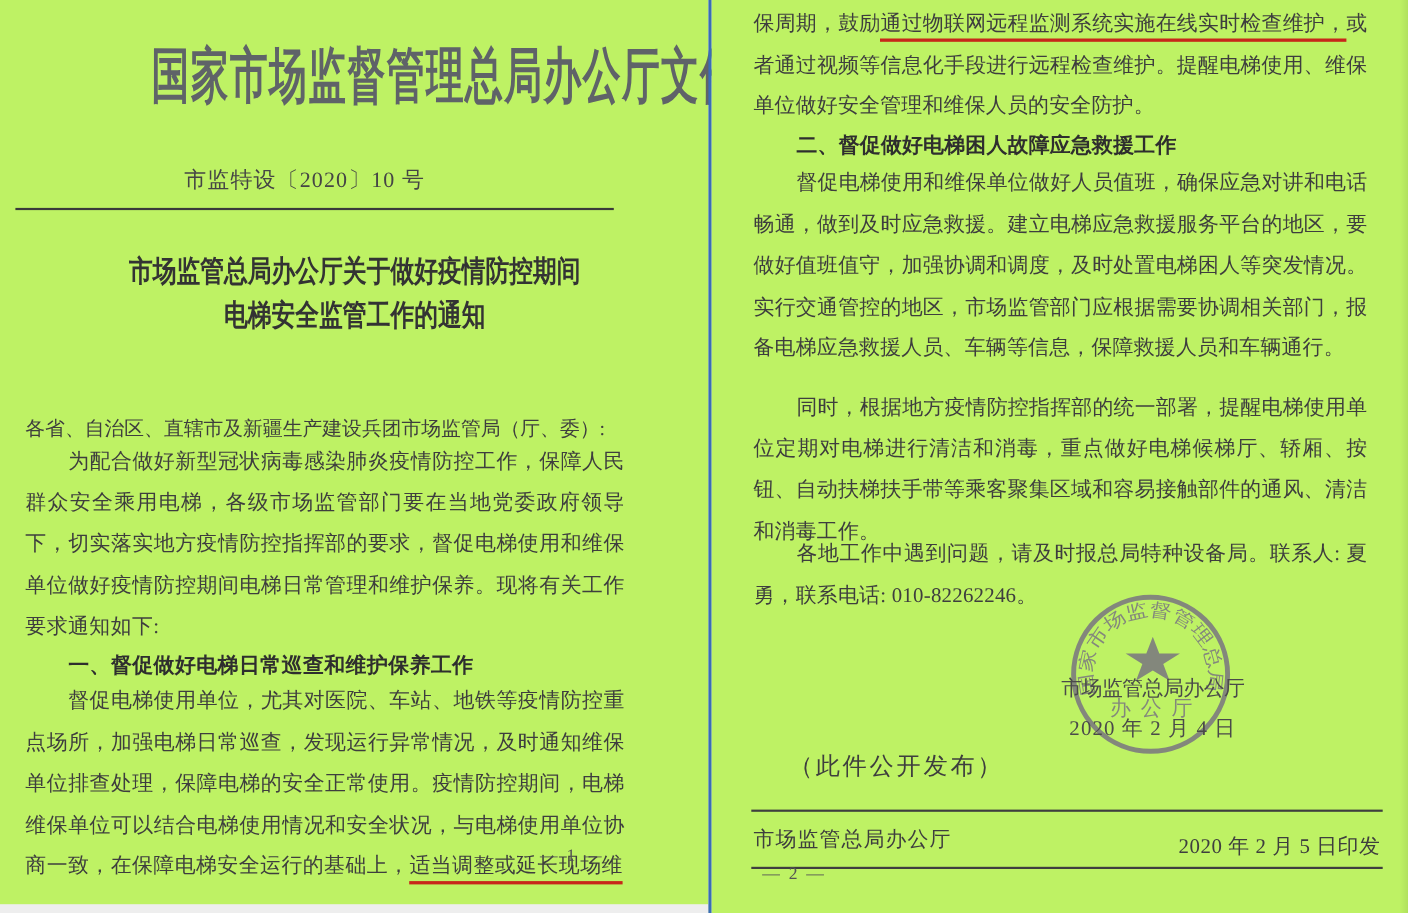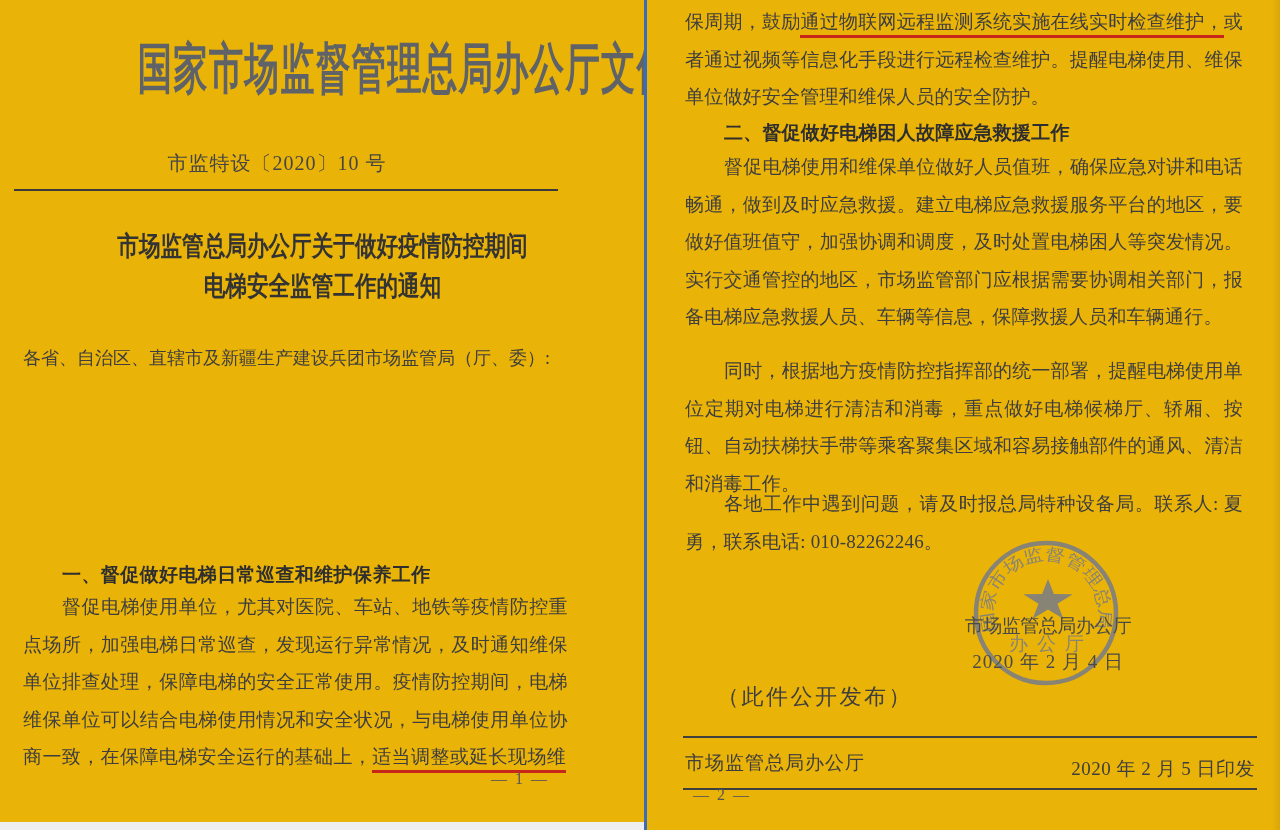--- a/index.html
+++ b/index.html
@@ -1,21 +1,21 @@
 <!DOCTYPE html>
 <html><head>
 <meta charset="utf-8">
 <style>
   html,body { margin:0; padding:0; background:#ffffff; }
   .screen {
     position:relative; width:1280px; height:830px; overflow:hidden;
     background:#ffffff; font-family:"Liberation Serif","DejaVu Serif",serif;
     color:#3e3e3e;
   }
-  .page { position:absolute; top:0; height:830px; background:#eab308; }
+  .page { position:absolute; top:0; height:830px; background:#bef264; }
   .page-1 { left:0; width:644px; }
   .page-2 { left:647px; width:633px; }
   .divider { position:absolute; left:644px; top:0; width:3px; height:830px; background:#3a6db5; }
   .p1-bottom-edge { position:absolute; left:0; bottom:0; width:100%; height:8px; background:#eeeeee; }
   .p2-right-edge { position:absolute; right:0; top:0; width:8px; height:100%;
     background:linear-gradient(to right, rgba(0,0,0,0), rgba(0,0,0,0.07)); }
 
   .abs { position:absolute; }
 
   
@@ -23,21 +23,21 @@
   .letterhead-inner { display:inline-block; font-size:52px; font-weight:bold; color:#5f6368;
     letter-spacing:2px; transform:scale(0.66,1.05); transform-origin:center; }
   .doc-number { top:150px; left:-45px; width:644px; text-align:center; font-size:20px;
     letter-spacing:1px; color:#454545; }
   .header-rule { top:189px; left:14px; width:544px; height:2px; background:#3a3a3a; }
   .doc-title { top:226px; left:0; width:644px; text-align:center; font-weight:bold;
     font-size:27px; line-height:40px; color:#333333; }
   .doc-title-inner { display:inline-block; transform:scaleX(0.8); transform-origin:center; }
 
   .body-text { font-size:19px; line-height:37.6px; text-align:justify; color:#3e3e3e; }
-  .p1-col { left:23px; width:545px; letter-spacing:0.4px; }
+  .p1-col { left:23px; width:545px; letter-spacing:0.4px;margin-top:31px; }
   .p2-col { left:38px; width:558px; letter-spacing:0.2px; }
   .indent { text-indent:39px; }
   .para-heading { font-weight:bold; color:#2e2e2e; }
   .redline { border-bottom:3px solid #c7271a; padding-bottom:3px; }
 
   .recipient { top:340px; font-size:18px; letter-spacing:0; white-space:nowrap; text-align:left; }
   .p1-para-intro { top:370px; }
   .p1-heading { top:556px; }
   .p1-para-1 { top:588px; }
   .page-num-1 { top:770px; right:95px; font-size:16px; letter-spacing:2px; color:#555555; }
@@ -76,20 +76,21 @@
     </div>
     <div class="abs doc-number">市监特设〔2020〕10 号</div>
     <div class="abs header-rule"></div>
     <div class="abs doc-title">
       <span class="doc-title-inner">
         <span>市场监管总局办公厅关于做好疫情防控期间</span><br>
         <span>电梯安全监管工作的通知</span>
       </span>
     </div>
     <div class="abs body-text p1-col recipient">各省、自治区、直辖市及新疆生产建设兵团市场监管局（厅、委）:</div>
+    <div class="abs body-text p1-col indent p1-para-intro">为配合做好新型冠状病毒感染肺炎疫情防控工作，保障人民群众安全乘用电梯，各级市场监管部门要在当地党委政府领导下，切实落实地方疫情防控指挥部的要求，督促电梯使用和维保单位做好疫情防控期间电梯日常管理和维护保养。现将有关工作要求通知如下:</div>
     <div class="abs body-text p1-col indent p1-heading para-heading">一、督促做好电梯日常巡查和维护保养工作</div>
     <div class="abs body-text p1-col indent p1-para-1">
       <span>督促电梯使用单位，尤其对医院、车站、地铁等疫情防控重点场所，加强电梯日常巡查，发现运行异常情况，及时通知维保单位排查处理，保障电梯的安全正常使用。疫情防控期间，电梯维保单位可以结合电梯使用情况和安全状况，与电梯使用单位协商一致，在保障电梯安全运行的基础上，</span><span class="redline">适当调整或延长现场维</span>
     </div>
     <div class="abs page-num-1">— 1 —</div>
     <div class="p1-bottom-edge"></div>
   </div>
 
   <div class="divider"></div>
 

